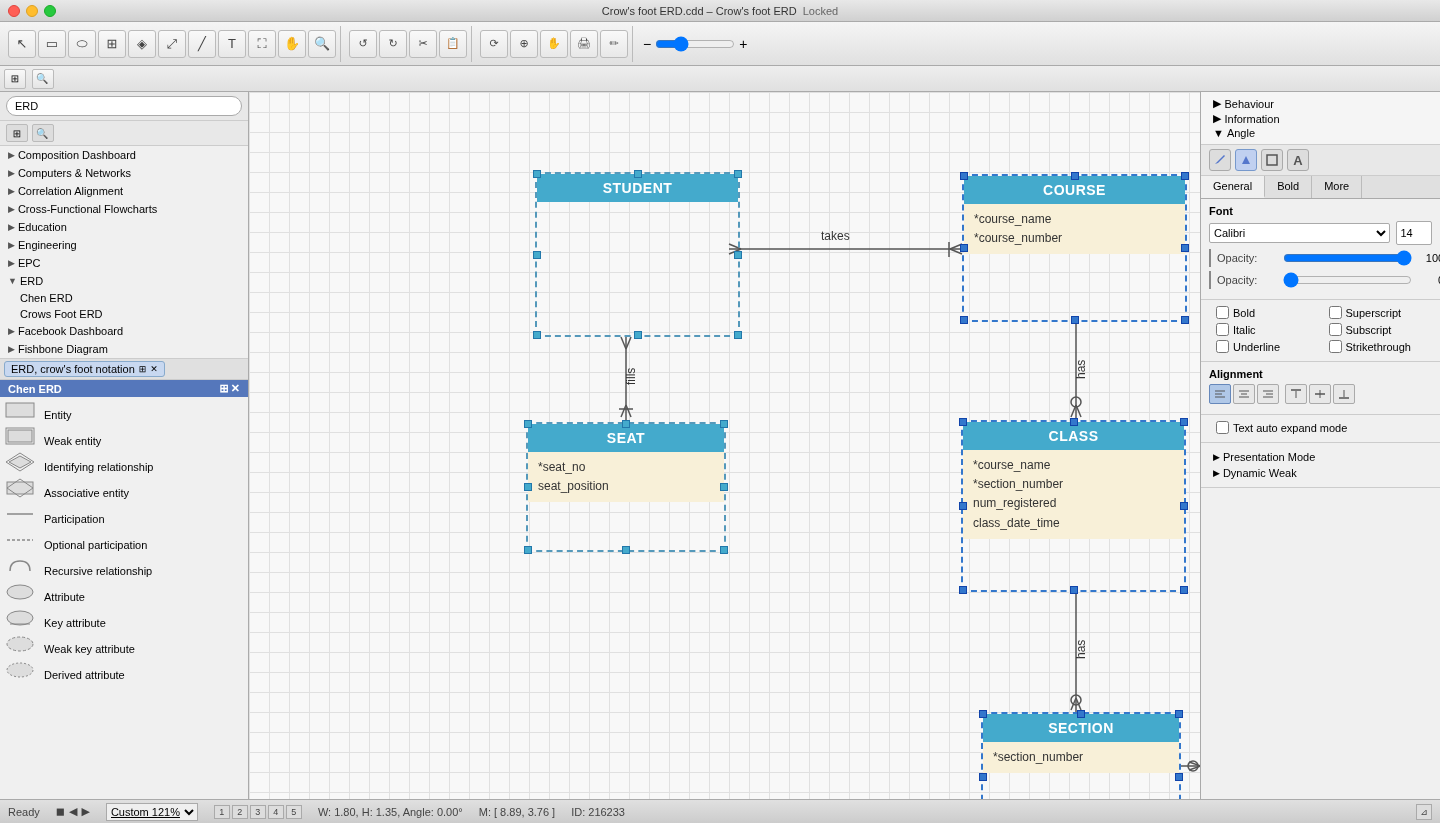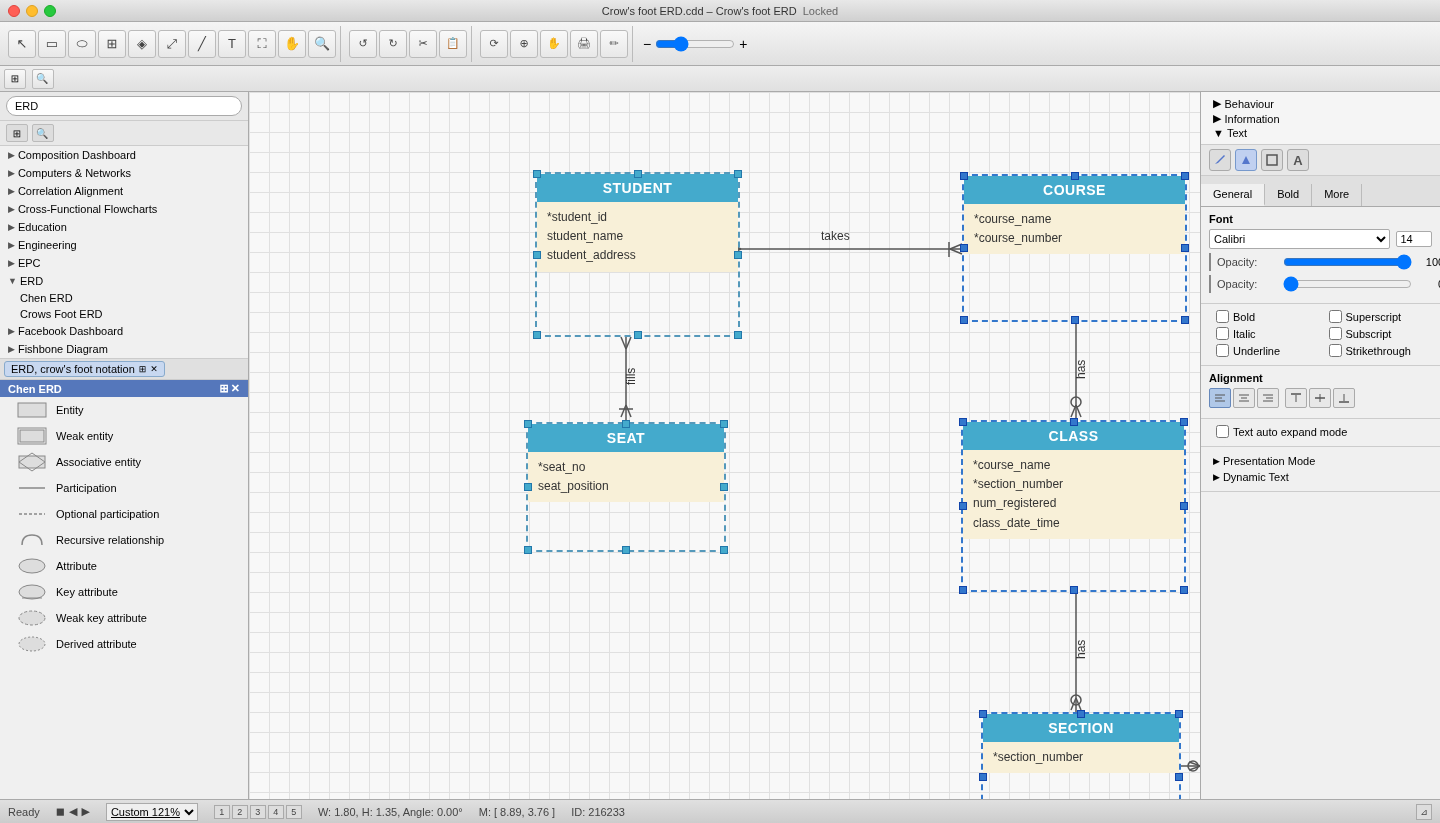--- a/index.html
+++ b/index.html
@@ -150,22 +150,22 @@
     .sidebar-item {
       padding: 2px 12px 2px 20px;
       font-size: 11px;
       cursor: pointer;
       display: flex;
       align-items: center;
       gap: 6px;
     }
     .shape-row {
       display: flex;
-      align-items: center;
-      padding: 2px 16px;
+      align-items: flex-end;
+      padding: 2px 4px;
       gap: 8px;
       font-size: 11px;
       cursor: pointer;
     }
     .shape-icon {
       width: 32px;
       height: 22px;
       display: flex;
       align-items: center;
       justify-content: center;
@@ -245,34 +245,33 @@
     .rp-tabs {
       display: flex;
       background: #e0e0e0;
       border-bottom: 1px solid #aaa;
     }
     .rp-tab {
       padding: 4px 12px;
       font-size: 11px;
       cursor: pointer;
       border-right: 1px solid #bbb;
-      margin-top: 8px;
     }
     .rp-tab.active { background: #f0f0f0; border-bottom: 2px solid #f0f0f0; }
     .rp-section { padding: 6px 8px; border-bottom: 1px solid #ccc; }
     .rp-section-title { font-size: 11px; font-weight: bold; margin-bottom: 4px; }
     .rp-row { display: flex; align-items: center; gap: 6px; margin-bottom: 4px; }
     .rp-label { font-size: 11px; color: #444; min-width: 60px; }
     .rp-font-select {
       flex: 1; height: 20px; font-size: 11px;
       border: 1px solid #aaa; border-radius: 2px;
       background: white;
     }
     .rp-font-size {
-      width: 36px; height: 16px; font-size: 11px;
+      width: 36px; height: 24px; font-size: 11px;
       border: 1px solid #aaa; border-radius: 2px;
       background: white; text-align: center;
     }
     .rp-color-swatch {
       width: 36px; height: 18px;
       border: 1px solid #888;
       background: black;
       cursor: pointer;
     }
     .rp-color-swatch.white { background: white; }
@@ -510,20 +509,29 @@
         <svg width="30" height="20">
             <rect x="1" y="2" width="28" height="16" fill="none" stroke="#888" stroke-width="1"></rect>
             <rect x="3" y="4" width="24" height="12" fill="#ddd" stroke="#888" stroke-width="1"></rect>
           </svg>
       </div>
       <span>Weak entity</span>
     </div>
     <div class="shape-row">
       <div class="shape-icon">
         <svg width="30" height="20">
+            <polygon points="15,1 29,10 15,19 1,10" fill="none" stroke="#888" stroke-width="1"></polygon>
+            <polygon points="15,4 26,10 15,16 4,10" fill="#ddd" stroke="#888" stroke-width="1"></polygon>
+          </svg>
+      </div>
+      <span>Identifying relationship</span>
+    </div>
+    <div class="shape-row">
+      <div class="shape-icon">
+        <svg width="30" height="20">
             <rect x="2" y="4" width="26" height="12" fill="#ddd" stroke="#888" stroke-width="1"></rect>
             <polygon points="15,1 28,10 15,19 2,10" fill="none" stroke="#888" stroke-width="1"></polygon>
           </svg>
       </div>
       <span>Associative entity</span>
     </div>
     <div class="shape-row">
       <div class="shape-icon">
         <svg width="30" height="20">
             <line x1="2" y1="10" x2="28" y2="10" stroke="#888" stroke-width="1.5"></line>
@@ -621,23 +629,20 @@
       <line x1="1178" y1="667" x2="1178" y2="681" stroke="#555" stroke-width="1.5"></line>
       <line x1="1183" y1="667" x2="1183" y2="681" stroke="#555" stroke-width="1.5"></line>
       <text x="1035" y="665" font-size="12" fill="#333">teaches</text>
 
       <line x1="940" y1="670" x2="952" y2="674" stroke="#555" stroke-width="1.5"></line>
       <line x1="940" y1="678" x2="952" y2="674" stroke="#555" stroke-width="1.5"></line>
     </svg>
 
     <div class="erd-entity" style="left:286px; top:80px; width:205px; height:165px;">
       <div class="entity-header">STUDENT</div>
-      <div class="entity-body">
-        *student_id<br>student_name<br>student_address
-      </div>
       <div class="entity-handle entity-handle-tl"></div>
       <div class="entity-handle entity-handle-tm"></div>
       <div class="entity-handle entity-handle-tr"></div>
       <div class="entity-handle entity-handle-ml"></div>
       <div class="entity-handle entity-handle-mr"></div>
       <div class="entity-handle entity-handle-bl"></div>
       <div class="entity-handle entity-handle-bm"></div>
       <div class="entity-handle entity-handle-br"></div>
     </div>
 
@@ -706,21 +711,21 @@
       <div class="rp-tree-item">
         <span>▶</span>
         <span>Behaviour</span>
       </div>
       <div class="rp-tree-item">
         <span>▶</span>
         <span>Information</span>
       </div>
       <div class="rp-tree-item">
         <span>▼</span>
-        <span>Text</span>
+        <span>Angle</span>
       </div>
     </div>
 
     <div style="display:flex; align-items:center; padding:4px 8px; gap:4px; background:#e8e8e8; border-bottom:1px solid #ccc;">
       <div style="width:22px;height:22px;background:#ddd;border:1px solid #aaa;border-radius:3px;display:flex;align-items:center;justify-content:center;cursor:pointer;color:#5577cc;">
         <svg width="14" height="14" viewBox="0 0 14 14">
             <path d="M2,11 L5,10 L12,3 L11,2 L4,9 Z" fill="#5577cc"></path>
           </svg>
       </div>
       <div style="width:22px;height:22px;background:#c0d0f0;border:1px solid #7799cc;border-radius:3px;display:flex;align-items:center;justify-content:center;cursor:pointer;">
@@ -850,21 +855,21 @@
         <label>Text auto expand mode</label>
       </div>
     </div>
     <div class="rp-section">
       <div class="rp-section-item">
         <span class="arrow">▶</span>
         <span>Presentation Mode</span>
       </div>
       <div class="rp-section-item">
         <span class="arrow">▶</span>
-        <span>Dynamic Text</span>
+        <span>Dynamic Weak</span>
       </div>
     </div>
   </div>
 </div>
 
 <div id="statusbar">
   <span>Ready</span>
   <div style="display:flex;align-items:center;gap:4px;">
     <span style="cursor:pointer;">◼</span>
     <span style="cursor:pointer;">◀</span>

